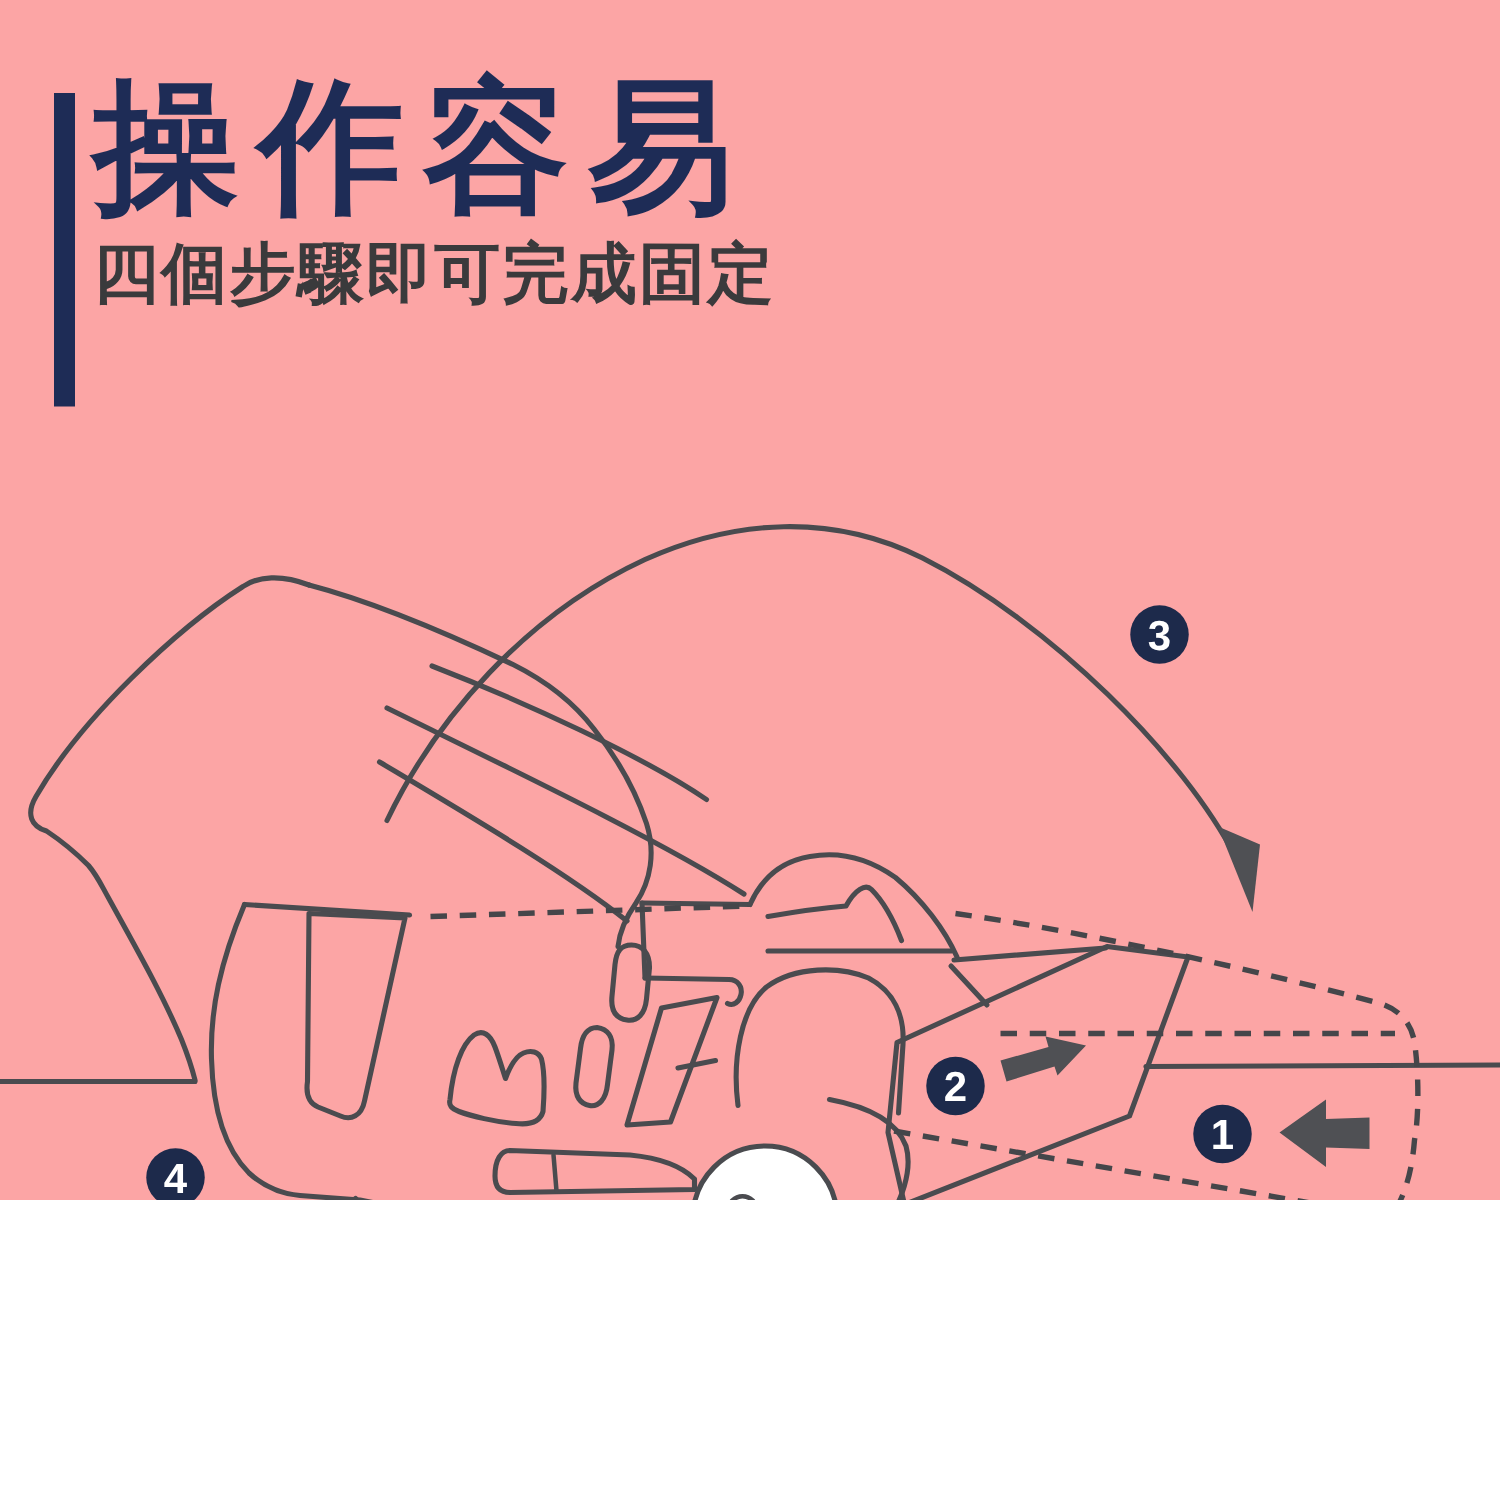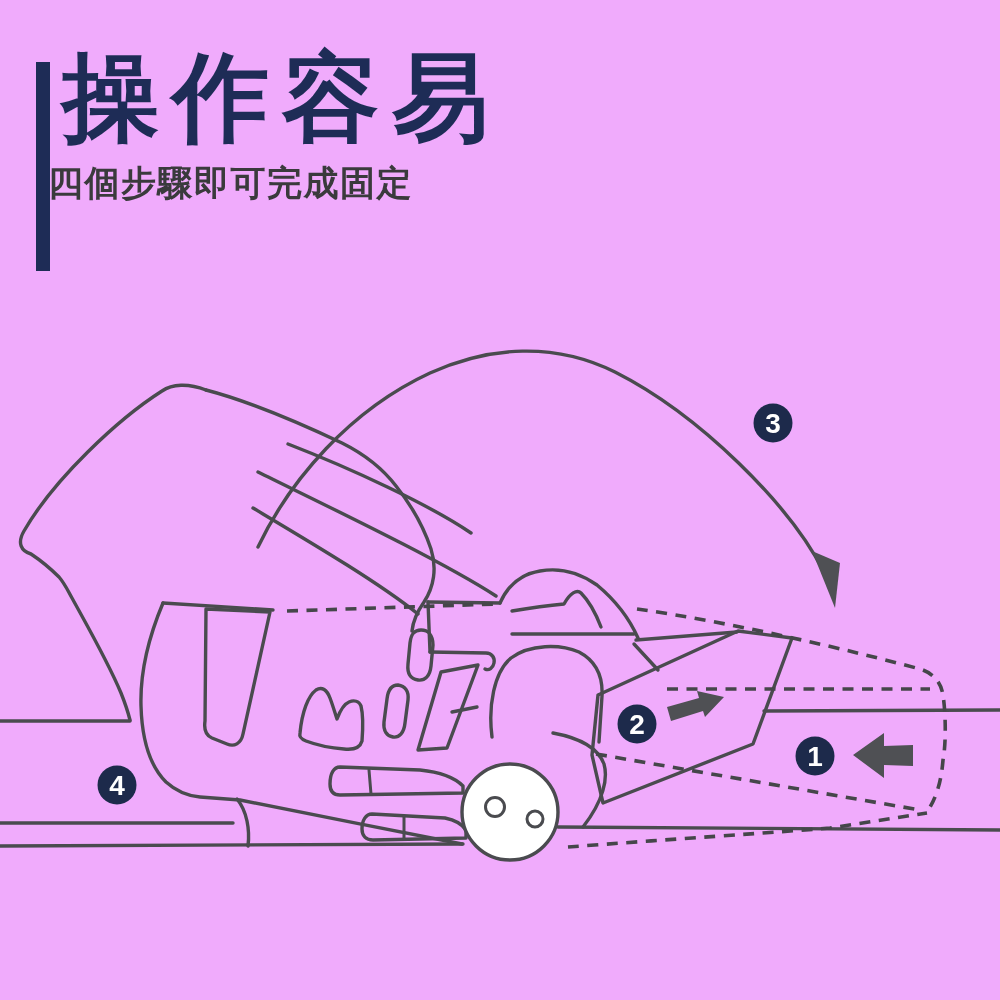--- a/index.html
+++ b/index.html
@@ -1,26 +1,26 @@
 <!DOCTYPE html>
 <html><head>
 <meta charset="utf-8">
 <style>
   html,body{margin:0;padding:0;background:#ffffff;}
   .canvas{
-    position:relative;width:1000px;height:1000px;background:#f0abfc;overflow:hidden;
+    position:relative;width:1000px;height:800px;background:#fca5a5;overflow:hidden;
     font-family:"Liberation Sans","DejaVu Sans",sans-serif;
   }
   .accent-bar{position:absolute;left:36px;top:62px;width:14px;height:209px;background:#1e2c56;}
   .page-title{
     position:absolute;left:62px;top:46px;font-size:97px;font-weight:bold;color:#1e2c56;
     letter-spacing:13px;line-height:1.08;white-space:nowrap;
   }
   .subtitle{
-    position:absolute;left:48px;top:160px;font-size:35px;font-weight:bold;color:#3a3a3c;
+    position:absolute;left:62px;top:160px;font-size:44px;font-weight:bold;color:#3a3a3c;
     letter-spacing:1.5px;line-height:46px;white-space:nowrap;
   }
   .diagram-svg{position:absolute;left:0;top:0;width:1000px;height:1000px;}
   .ln{stroke:#4a4b4f;stroke-width:3.4;fill:none;stroke-linecap:round;stroke-linejoin:round;}
   .ln-thin{stroke:#4a4b4f;stroke-width:3;fill:none;stroke-linecap:round;stroke-linejoin:round;}
   .white-fill{fill:#ffffff;}
   .dash{stroke:#45464a;stroke-width:3.6;fill:none;stroke-linecap:butt;stroke-dasharray:11 8.5;}
   .solid-arrow{fill:#4f5054;stroke:none;}
   .badge-circle{fill:#1d2a4b;stroke:none;}
   .badge-num{fill:#ffffff;font-size:28px;font-weight:bold;text-anchor:middle;

